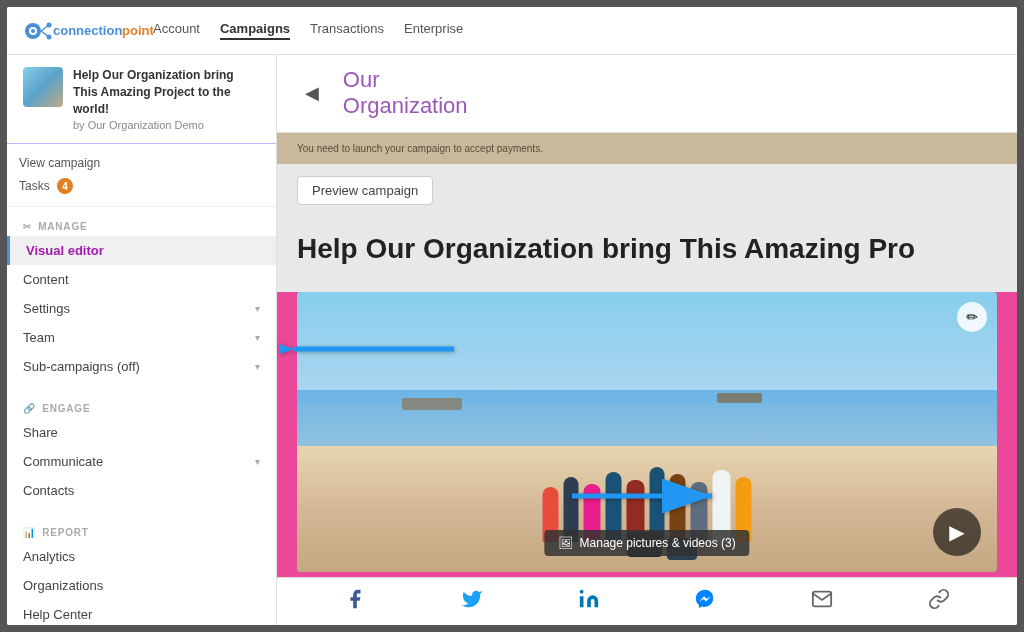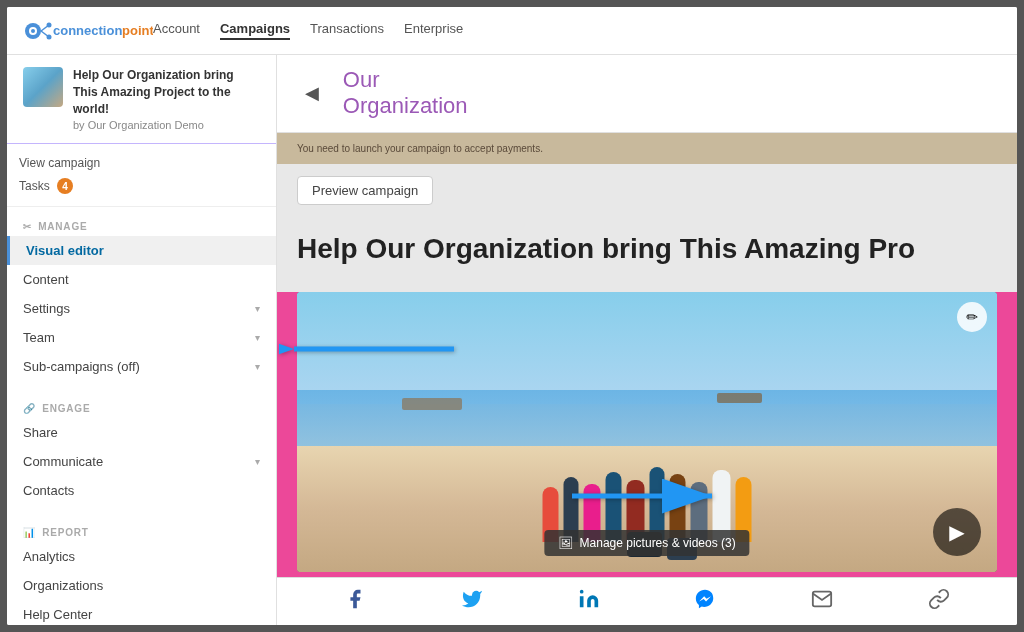--- a/index.html
+++ b/index.html
@@ -28,21 +28,21 @@
 
     .sidebar-quick-links { padding: 8px 12px; border-bottom: 1px solid #eee; }
     .sidebar-quick-link { font-size: 12px; color: #555; display: block; padding: 4px 0; cursor: pointer; }
 
     .tasks-badge { display: inline-flex; align-items: center; justify-content: center; background: #e67e22; color: #fff; border-radius: 50%; width: 16px; height: 16px; font-size: 10px; font-weight: 700; margin-left: 4px; }
 
     .sidebar-section { padding: 8px 0; }
     .sidebar-section-title { font-size: 10px; font-weight: 700; color: #aaa; text-transform: uppercase; letter-spacing: 0.8px; padding: 6px 16px 4px; display: flex; align-items: center; gap: 6px; }
 
     .sidebar-item { font-size: 13px; color: #444; padding: 7px 16px; cursor: pointer; display: flex; align-items: center; justify-content: space-between; }
-    .sidebar-item.active { background: #f0f0f0; font-weight: 600; color: #0369a1; border-left: 3px solid #4a90d9; align-items: center; }
+    .sidebar-item.active { background: #f0f0f0; font-weight: 600; color: #a21caf; border-left: 3px solid #4a90d9; align-items: center; }
     .sidebar-item .chevron { font-size: 10px; color: #aaa; }
 
     
     .right-content { flex: 1; display: flex; flex-direction: column; overflow: hidden; }
 
     
     .page-header { background: #fff; border-bottom: 1px solid #e0e0e0; padding: 12px 20px; display: flex; align-items: center; gap: 16px; flex-shrink: 0; }
     .page-title { font-size: 22px; font-weight: 400; color: #9b59b6; line-height: 1.2; }
 
     

